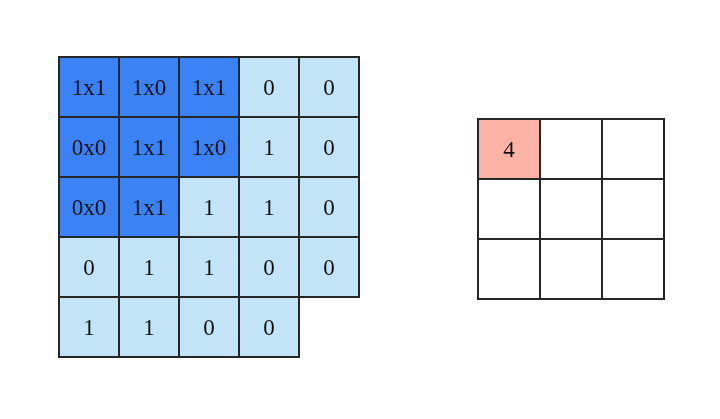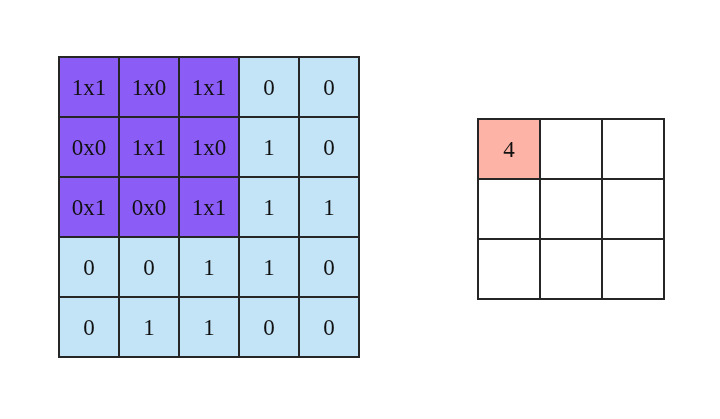--- a/index.html
+++ b/index.html
@@ -41,21 +41,21 @@
     display: flex;
     align-items: center;
     justify-content: center;
     font-size: 23px;
     line-height: 1;
     color: #111111;
     letter-spacing: 0px;
     user-select: none;
   }
   .cell.kernel {
-    background: #8b5cf6;
+    background: #3b82f6;
   }
   .cell.plain {
     background: #c3e3f7;
   }
 
   
   .output-grid {
     position: absolute;
     left: 477px;
     top: 118px;
@@ -92,21 +92,20 @@
       <div class="cell kernel">1x1</div>
       <div class="cell kernel">1x0</div>
       <div class="cell kernel">1x1</div>
       <div class="cell plain">0</div>
       <div class="cell plain">0</div>
       <div class="cell kernel">0x0</div>
       <div class="cell kernel">1x1</div>
       <div class="cell kernel">1x0</div>
       <div class="cell plain">1</div>
       <div class="cell plain">0</div>
-      <div class="cell kernel">0x1</div>
       <div class="cell kernel">0x0</div>
       <div class="cell kernel">1x1</div>
       <div class="cell plain">1</div>
       <div class="cell plain">1</div>
       <div class="cell plain">0</div>
       <div class="cell plain">0</div>
       <div class="cell plain">1</div>
       <div class="cell plain">1</div>
       <div class="cell plain">0</div>
       <div class="cell plain">0</div>

